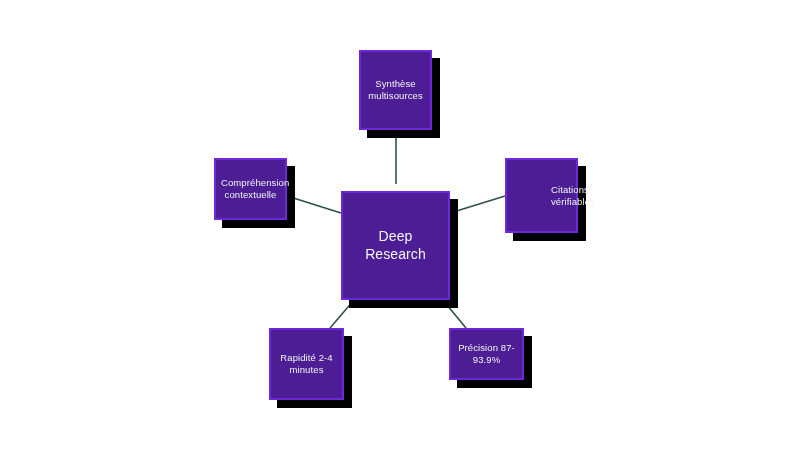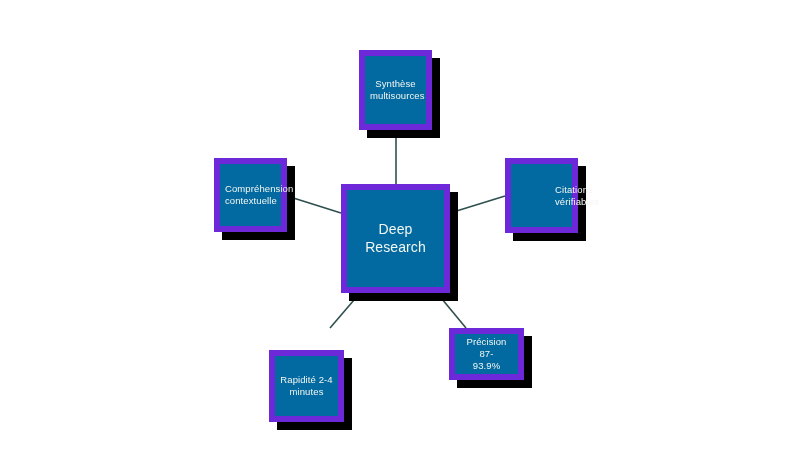--- a/index.html
+++ b/index.html
@@ -32,31 +32,32 @@
     z-index: 1;
   }
   .node {
     position: absolute;
     z-index: 2;
     box-sizing: border-box;
     display: flex;
     align-items: center;
     justify-content: center;
     text-align: center;
-    background: #0369a1;
-    border: 6px solid #6d28d9;
+    background: #4c1d95;
+    border: 2px solid #6d28d9;
     color: #f2f7f0;
     line-height: 1.25;
     letter-spacing: 0.1px;
     box-shadow: 8px 8px 0 0 #000000;
     padding: 4px 5px;
   }
   .node-central {
     font-size: 14px;
     font-weight: 400;
+    margin-top: 7px;
   }
   .node-satellite {
     font-size: 9.5px;
     font-weight: 400;
   }
   .node-label {
     display: block;
     width: 100%;
     white-space: pre-line;
   }
@@ -72,36 +73,36 @@
     <line stroke="#2f4f4f" stroke-width="1.6" x1="450" y1="213" x2="505" y2="196"></line>
     <line stroke="#2f4f4f" stroke-width="1.6" x1="360" y1="293" x2="330" y2="328"></line>
     <line stroke="#2f4f4f" stroke-width="1.6" x1="437" y1="293" x2="466" y2="328"></line>
   </svg>
 
   <div class="node node-satellite" style="left:359px; top:50px; width:73px; height:80px;">
     <span class="node-label">Synthèse
 multisources</span>
   </div>
 
-  <div class="node node-satellite" style="left:214px; top:158px; width:73px; height:74px;">
+  <div class="node node-satellite" style="left:214px; top:158px; width:73px; height:62px;">
     <span class="node-label">Compréhension
 contextuelle</span>
   </div>
 
   <div class="node node-satellite" style="left:505px; top:158px; width:73px; height:75px;padding-left:44px;">
     <span class="node-label">Citations
 vérifiables</span>
   </div>
 
   <div class="node node-central" style="left:341px; top:184px; width:109px; height:109px;">
     <span class="node-label">Deep
 Research</span>
   </div>
 
-  <div class="node node-satellite" style="left:269px; top:328px; width:75px; height:72px;margin-top:22px;">
+  <div class="node node-satellite" style="left:269px; top:328px; width:75px; height:72px;">
     <span class="node-label">Rapidité 2-4
 minutes</span>
   </div>
 
   <div class="node node-satellite" style="left:449px; top:328px; width:75px; height:52px;">
     <span class="node-label">Précision 87-
 93.9%</span>
   </div>
 
 </div>

